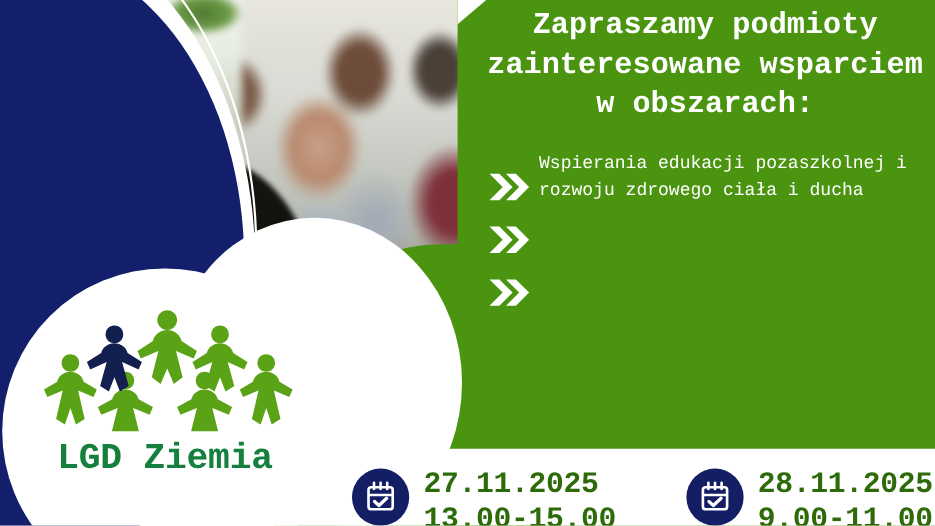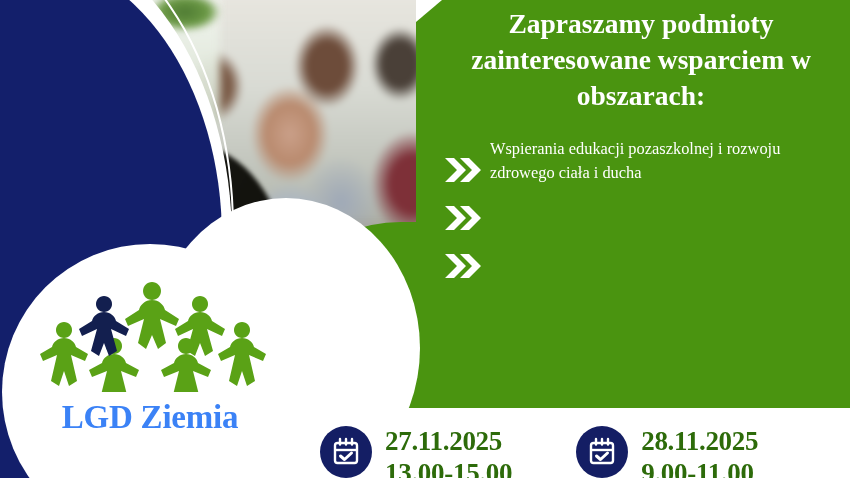--- a/index.html
+++ b/index.html
@@ -6,21 +6,21 @@
     margin: 0;
     padding: 0;
     background: #ffffff;
   }
   #poster {
     position: relative;
     width: 850px;
     height: 478px;
     overflow: hidden;
     background: #ffffff;
-    font-family: Liberation Serif, serif;
+    font-family: Liberation Mono, monospace;
   }
 
   
   .photo-layer {
     position: absolute;
     left: 0; top: 0;
     width: 470px; height: 478px;
     overflow: hidden;
   }
   
@@ -195,21 +195,21 @@
     position: absolute;
     left: 36px; top: 276px;
     width: 232px; height: 116px;
   }
   .logo-figures svg { display: block; width: 100%; height: 100%; }
   .logo-text {
     position: absolute;
     left: 2px; top: 398px;
     width: 296px;
     text-align: center;
-    color: #3b82f6;
+    color: #15803d;
     font-size: 33px;
     font-weight: bold;
     line-height: 1.18;
     letter-spacing: -0.2px;
   }
 
   
   .heading {
     position: absolute;
     left: 440px; top: 6px;

